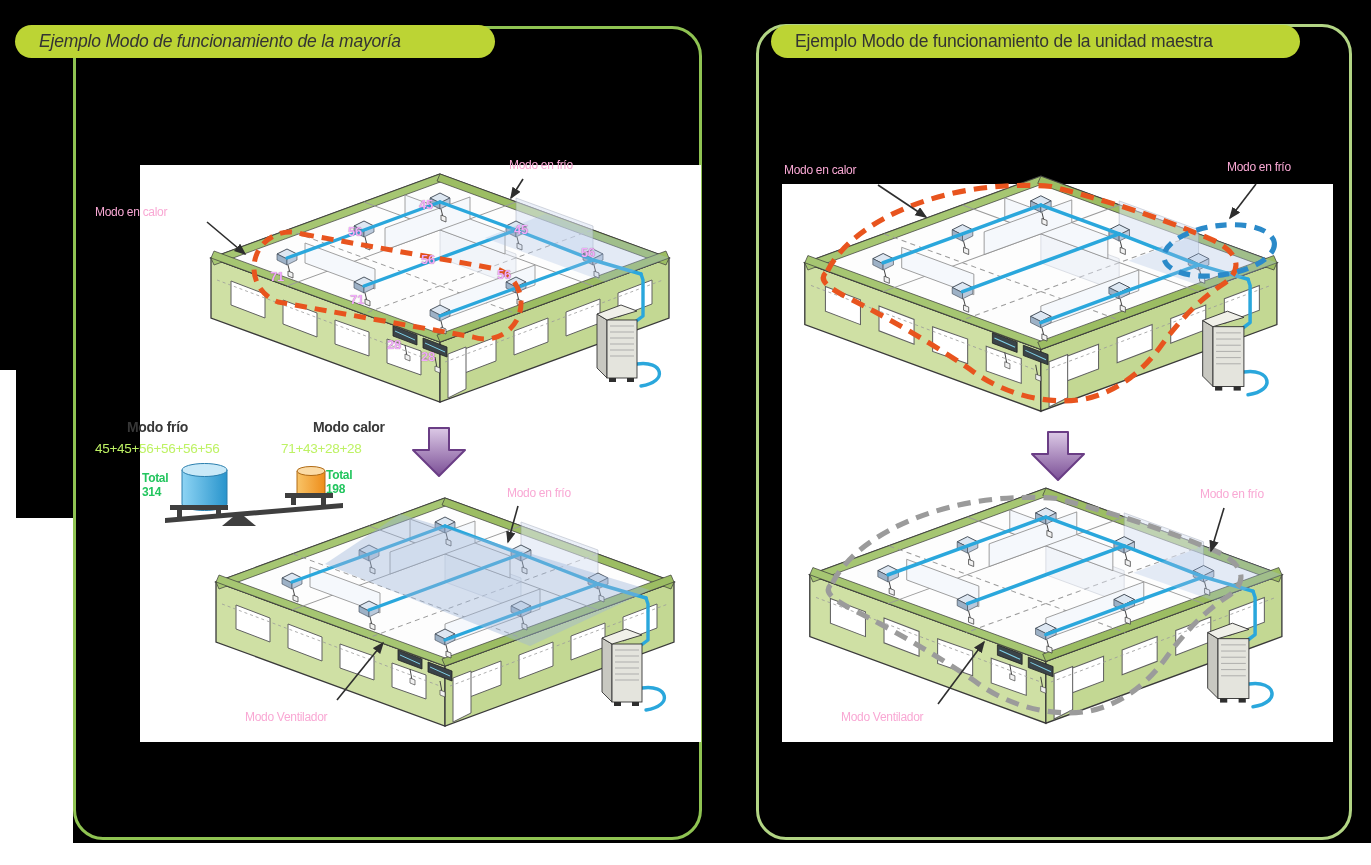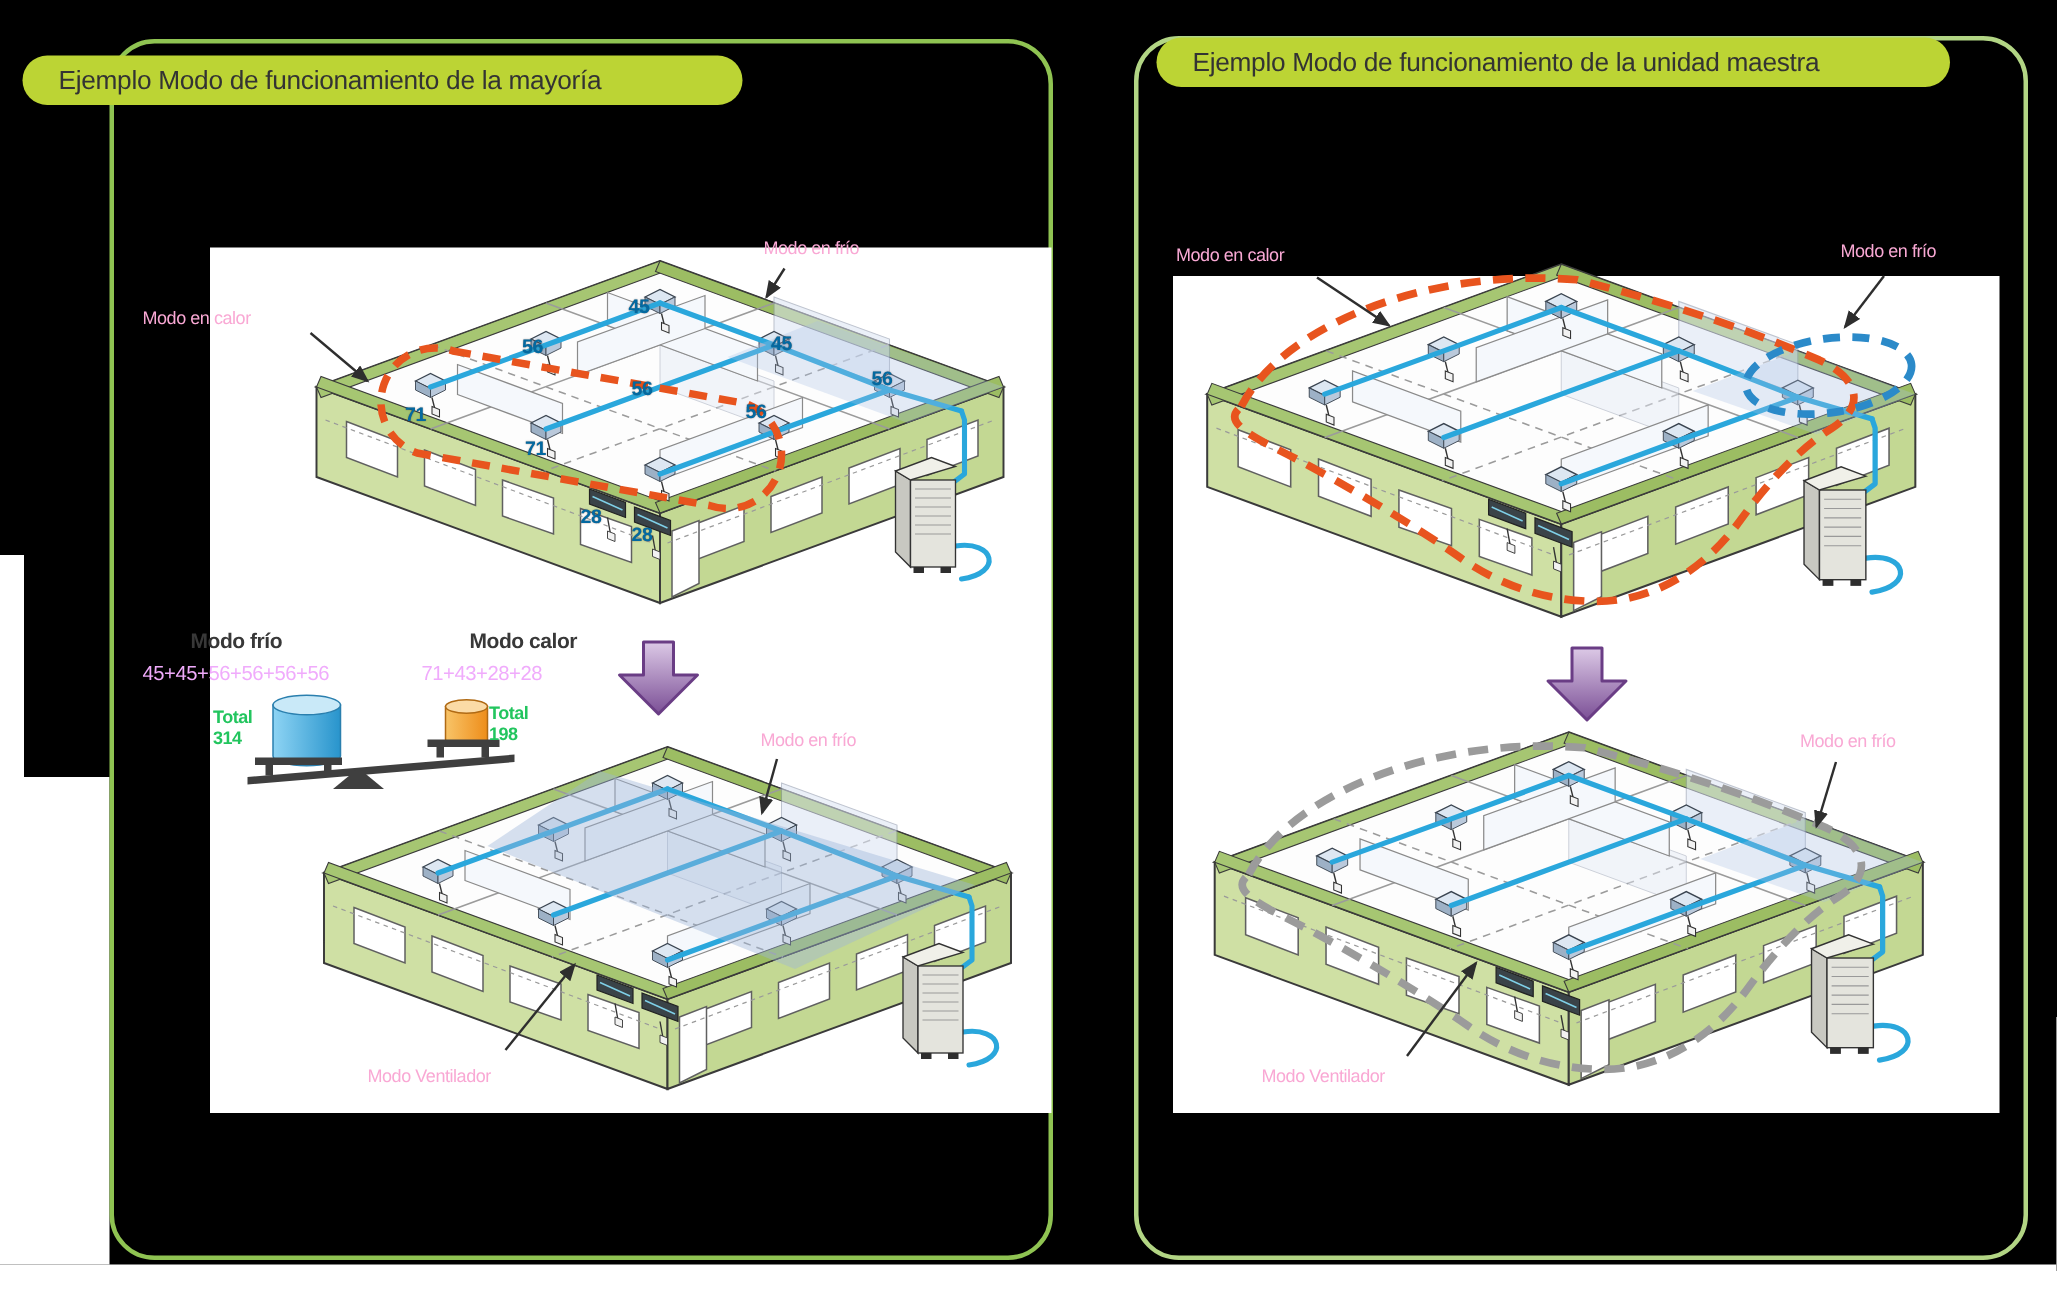--- a/index.html
+++ b/index.html
@@ -11,33 +11,33 @@
   .white-notch{left:0;top:518px;width:73px;height:325px;background:#fff;}
   .white-strip{left:0;top:370px;width:16px;height:148px;background:#fff;}
   
   .panel-box{border:3px solid #9cc95e;border-radius:30px;background:transparent;box-sizing:border-box;}
   .panel-box.left{left:73px;top:26px;width:629px;height:814px;border-color:#8fc352;}
   .panel-box.right{left:756px;top:24px;width:596px;height:816px;border-color:#b2d584;}
   
   .pill{height:33px;background:#bcd434;border-radius:17px;display:flex;align-items:center;
         padding:0 24px;box-sizing:border-box;}
   .pill span{font-size:17.5px;color:#333;letter-spacing:-0.2px;white-space:nowrap;}
-  .pill.left{left:15px;top:37px;width:480px;}
+  .pill.left{left:15px;top:25px;width:480px;font-style:italic;}
   .pill.right{left:771px;top:25px;width:529px;}
   
   .fig{background:#fff;}
   .fig.left{left:140px;top:165px;width:561px;height:577px;}
   .fig.right{left:782px;top:184px;width:551px;height:558px;}
   
   .lbl{position:absolute;font-size:12px;color:#f9a8d4;letter-spacing:-0.3px;white-space:nowrap;z-index:30;}
   .lbl.bold{font-weight:bold;font-size:14px;color:#383838;margin-left:32px;}
-  .lbl.sum{font-size:13.5px;color:#f0abfc;}
+  .lbl.sum{font-size:13.5px;color:#bef264;}
   .lbl.total{font-size:12px;font-weight:bold;line-height:14px;white-space:pre-line;color:#22c55e;}
   .load-num{position:absolute;transform:translate(-50%,-50%);font-size:13px;font-weight:bold;
-            color:#0369a1;z-index:32;text-shadow:0 0 1px rgba(70,25,0,.55);letter-spacing:-0.3px;}
+            color:#f0abfc;z-index:32;text-shadow:0 0 1px rgba(70,25,0,.55);letter-spacing:-0.3px;}
   svg.bldg{position:absolute;z-index:10;overflow:visible;}
   svg.deco{position:absolute;z-index:20;overflow:visible;}
   #arrow-overlay{position:absolute;left:0;top:0;z-index:40;pointer-events:none;}
 </style>
 </head>
 <body>
 
 <div class="stage">
 
   <svg width="0" height="0" style="position:absolute" aria-hidden="true">

